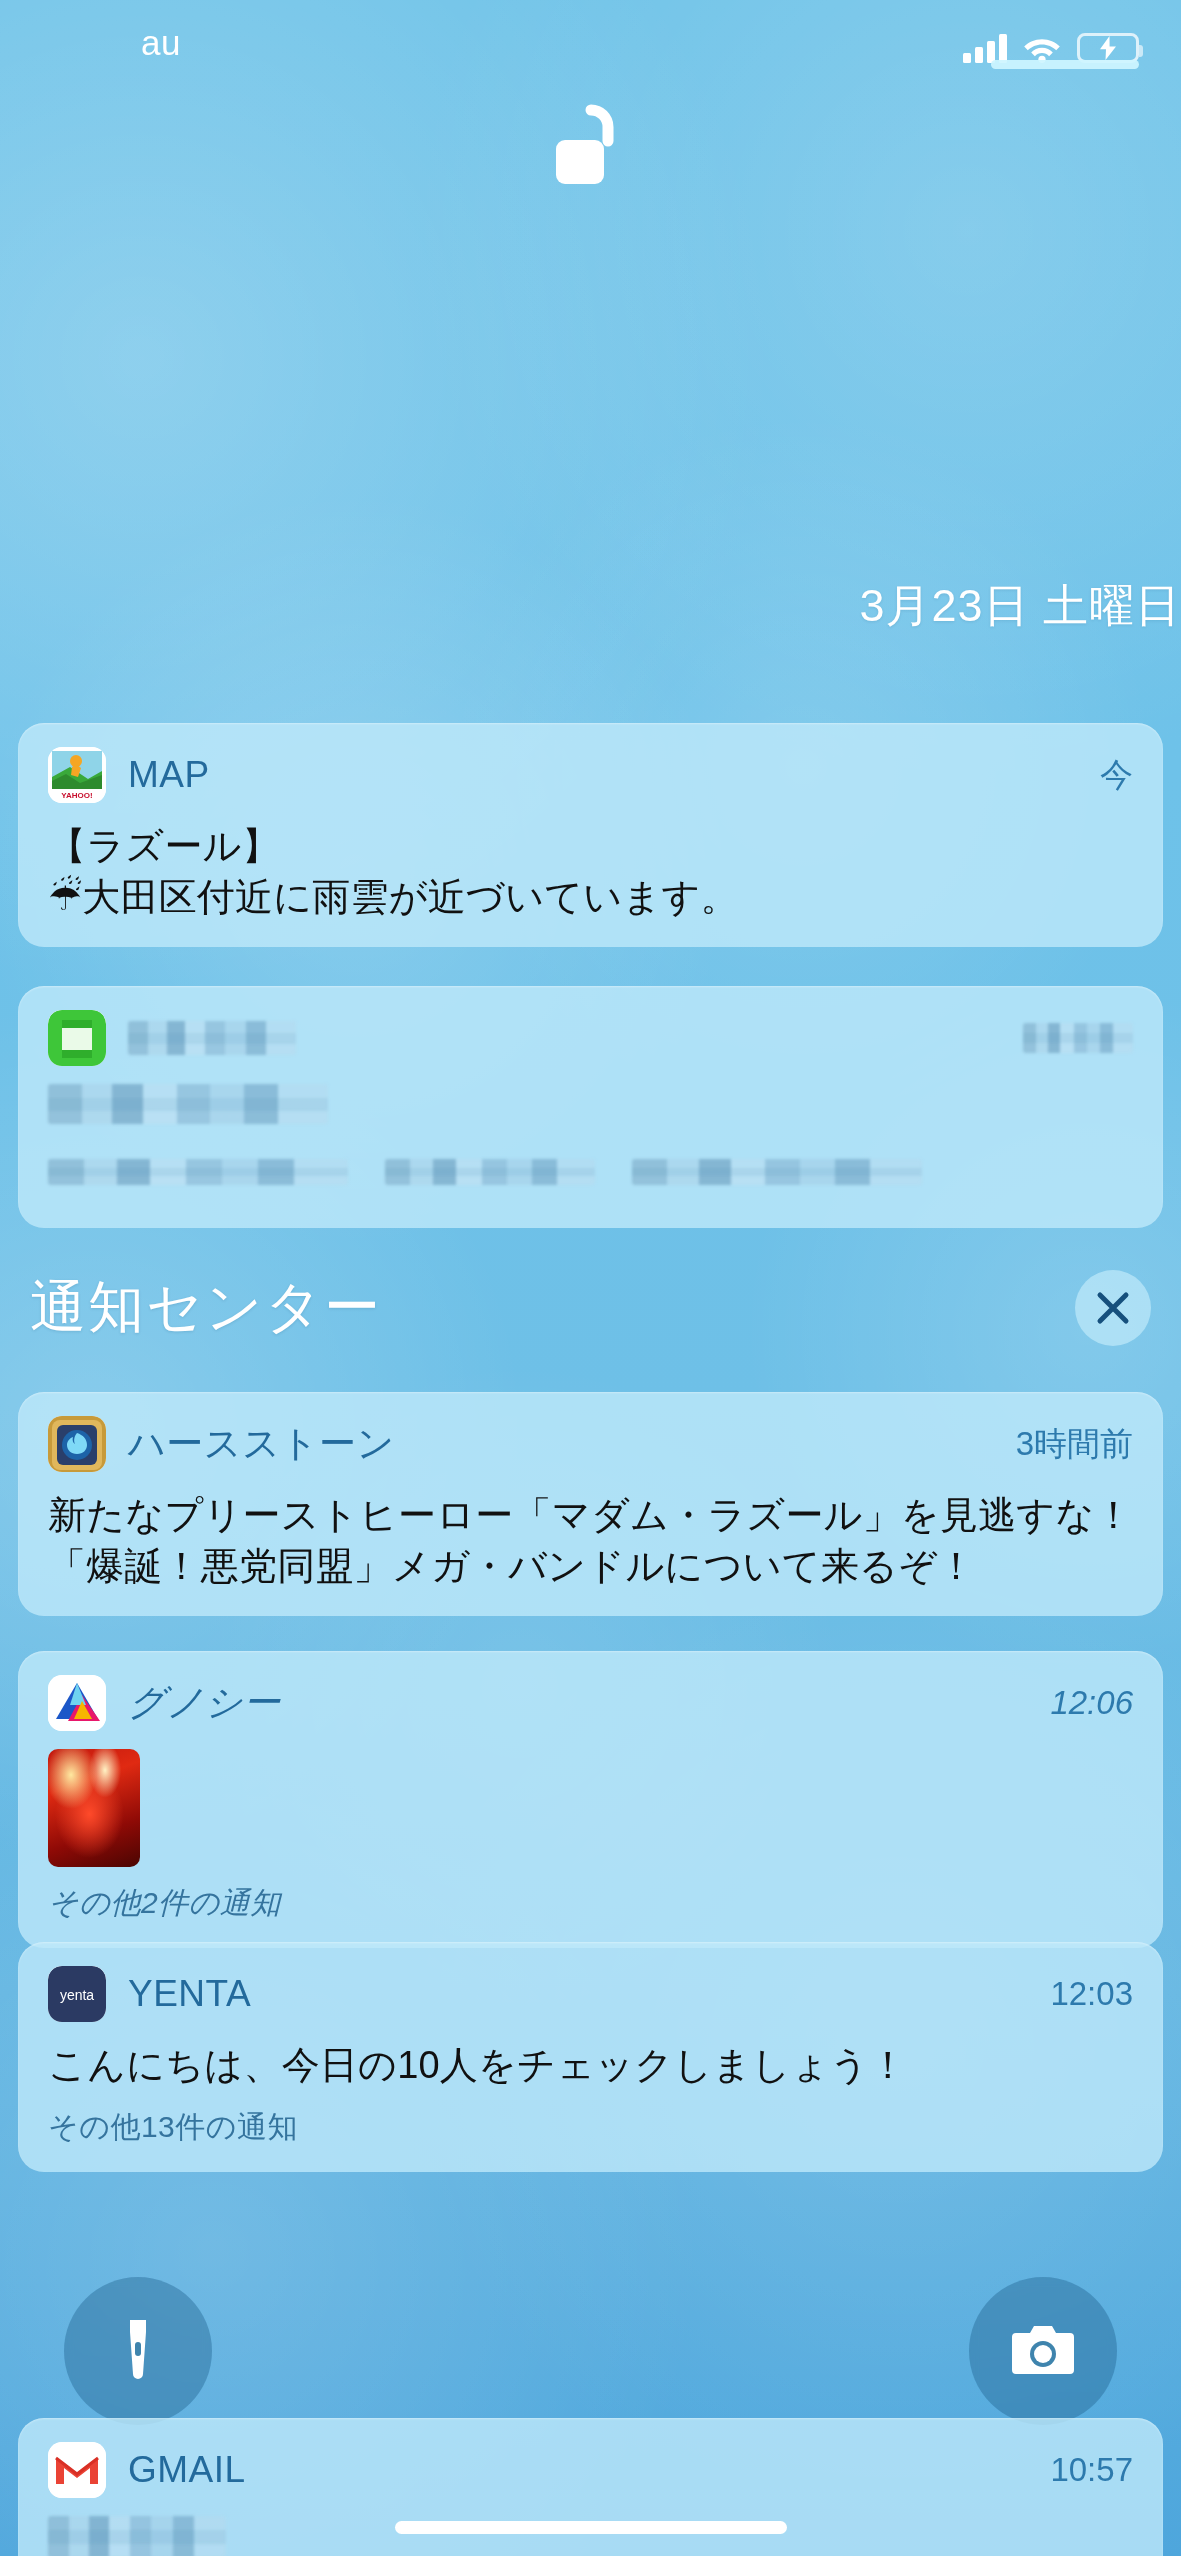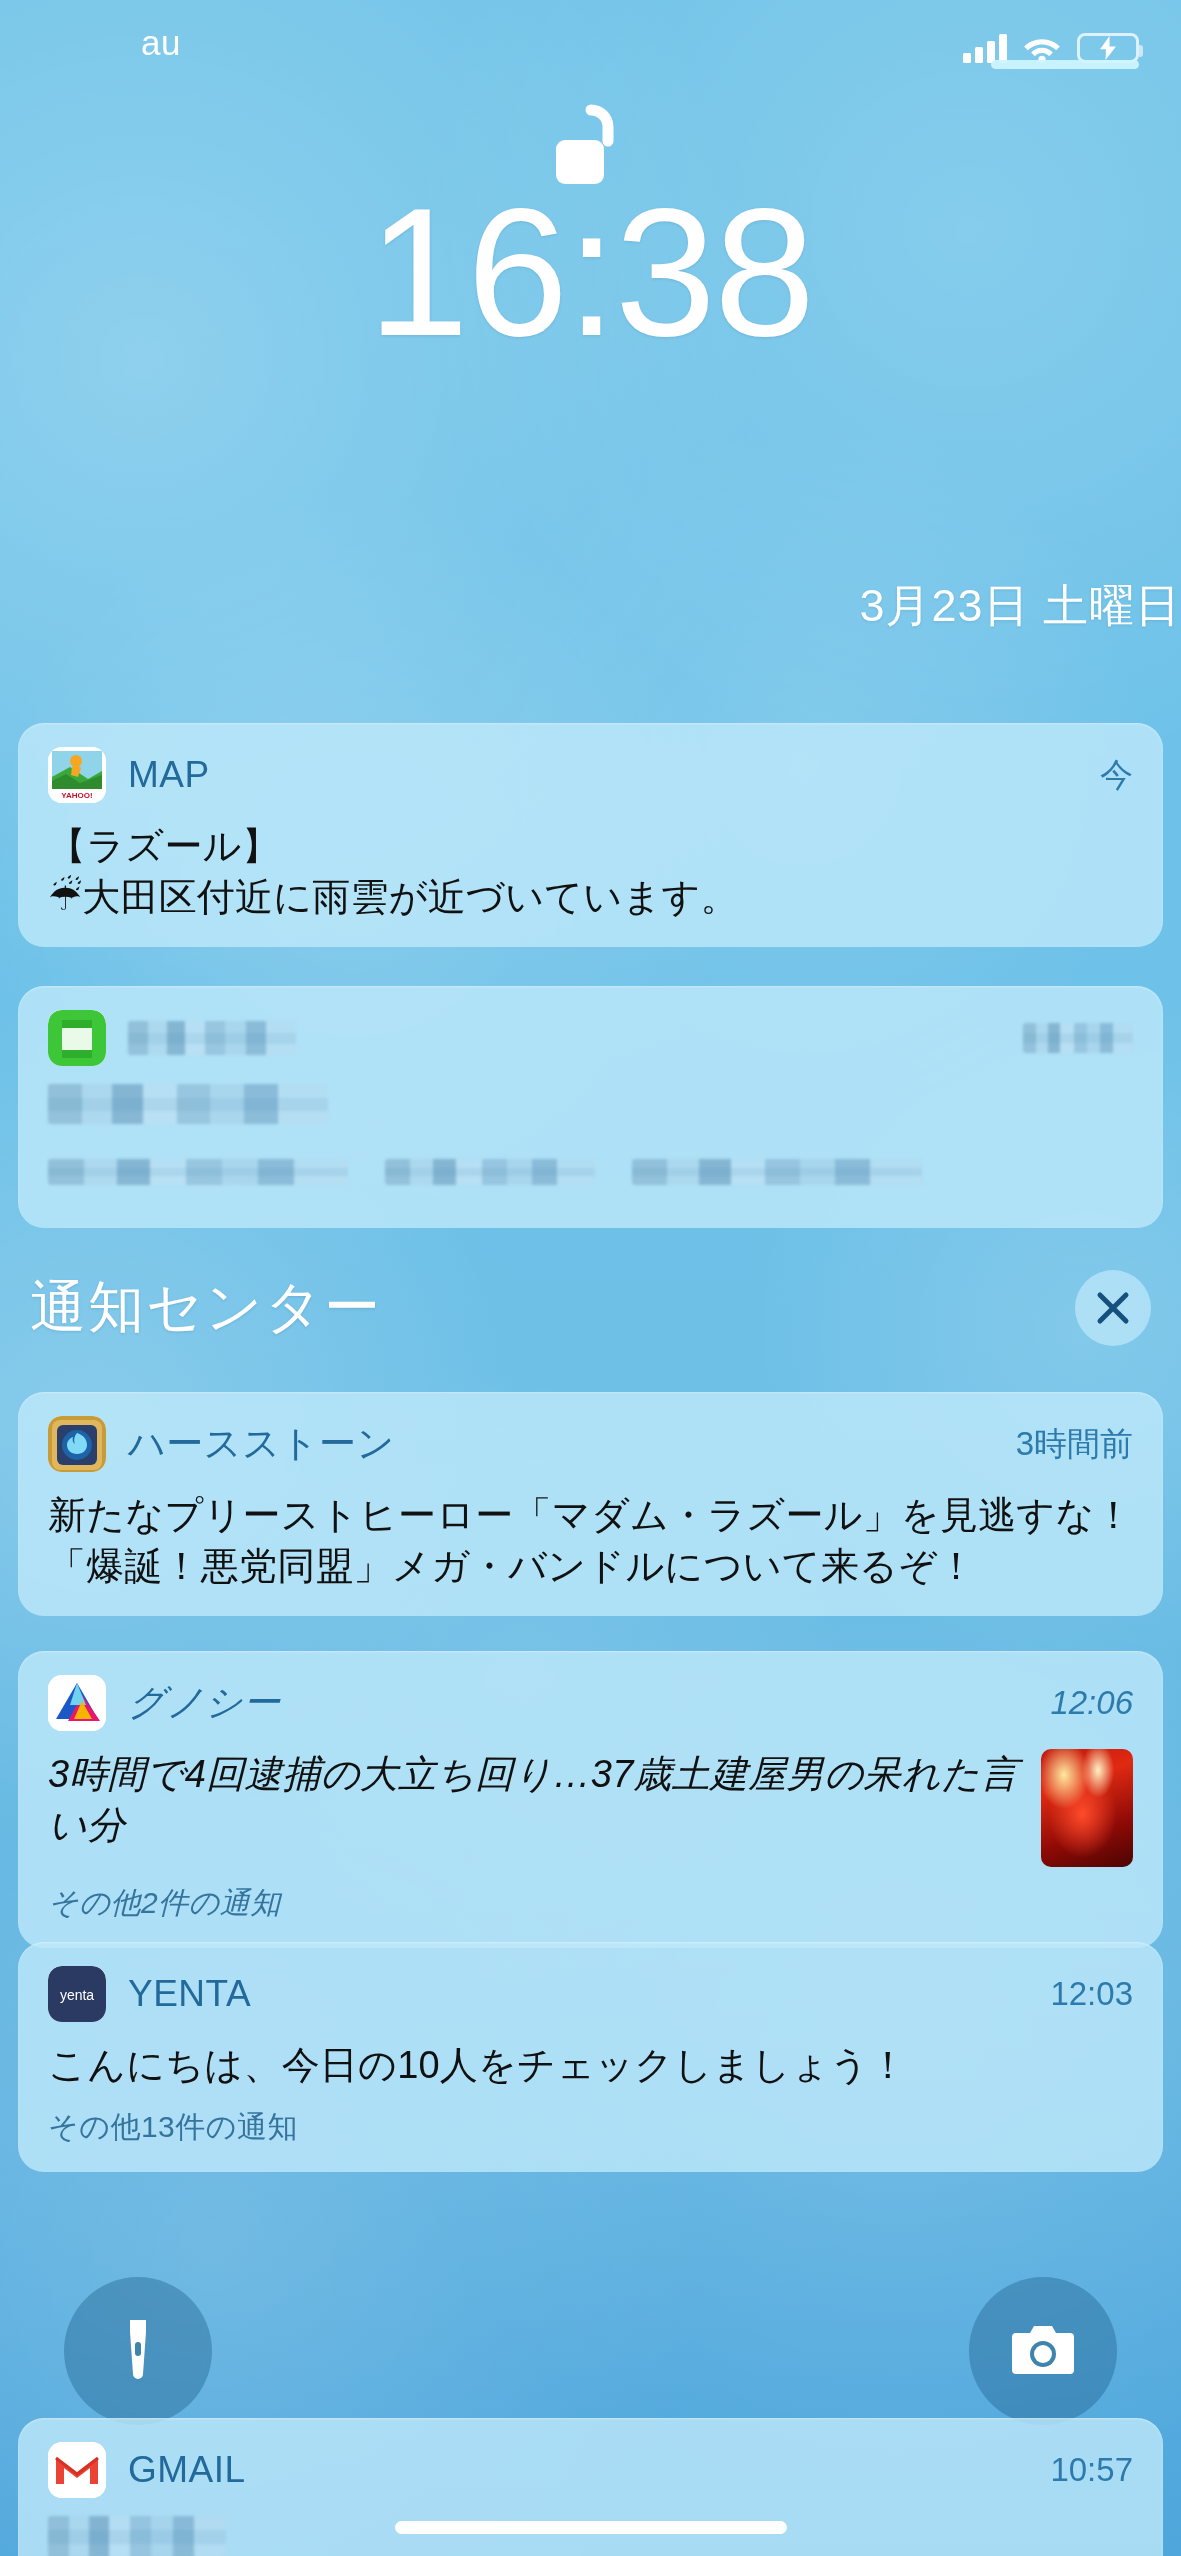--- a/index.html
+++ b/index.html
@@ -210,21 +210,20 @@
   </div>
   <div id="batt-underline"></div>
 
   <div id="lock-icon">
     <svg width="90" height="92" viewBox="0 0 90 92">
       <path d="M45 14c9.4 0 17 7.6 17 17v14" fill="none" stroke="#fff" stroke-width="11" stroke-linecap="round"></path>
       <rect x="10" y="44" width="48" height="44" rx="9" fill="#fff"></rect>
     </svg>
   </div>
 
-  <div id="clock">16:38</div>
   <div id="date">3月23日 土曜日</div>
 
   <div class="card" style="top:723px;">
     <div class="card-head">
       <span class="app-icon">
         <svg width="58" height="58" viewBox="0 0 58 58">
           <rect width="58" height="58" rx="14" fill="#ffffff"></rect>
           <rect x="4" y="4" width="50" height="34" fill="#8fd4e8"></rect>
           <path d="M4 30 L22 20 L40 32 L54 24 L54 42 L4 42Z" fill="#39a93a"></path>
           <path d="M4 34 L18 27 L32 36 L54 28 L54 42 L4 42Z" fill="#2e8b2e"></path>
@@ -300,21 +299,20 @@
           <path d="M29 8 L50 44 L8 44 Z" fill="#1b57c8"></path>
           <path d="M34 20 L52 46 L20 46 Z" fill="#e8176b"></path>
           <path d="M29 8 L38 30 L22 30 Z" fill="#6fd3f0"></path>
           <path d="M34 26 L44 44 L26 44 Z" fill="#f7b500"></path>
         </svg>
       </span>
       <span class="app-name">グノシー</span>
       <span class="app-time">12:06</span>
     </div>
     <div class="card-body body-row">
-      <span class="body-text">3時間で4回逮捕の大立ち回り…37歳土建屋男の呆れた言い分</span>
       <span class="thumb"></span>
     </div>
     <div class="card-more">その他2件の通知</div>
   </div>
 
   <div class="card stack" style="top:1942px;">
     <div class="card-head">
       <span class="app-icon">
         <svg width="58" height="58" viewBox="0 0 58 58">
           <rect width="58" height="58" rx="14" fill="#2b3a63"></rect>

